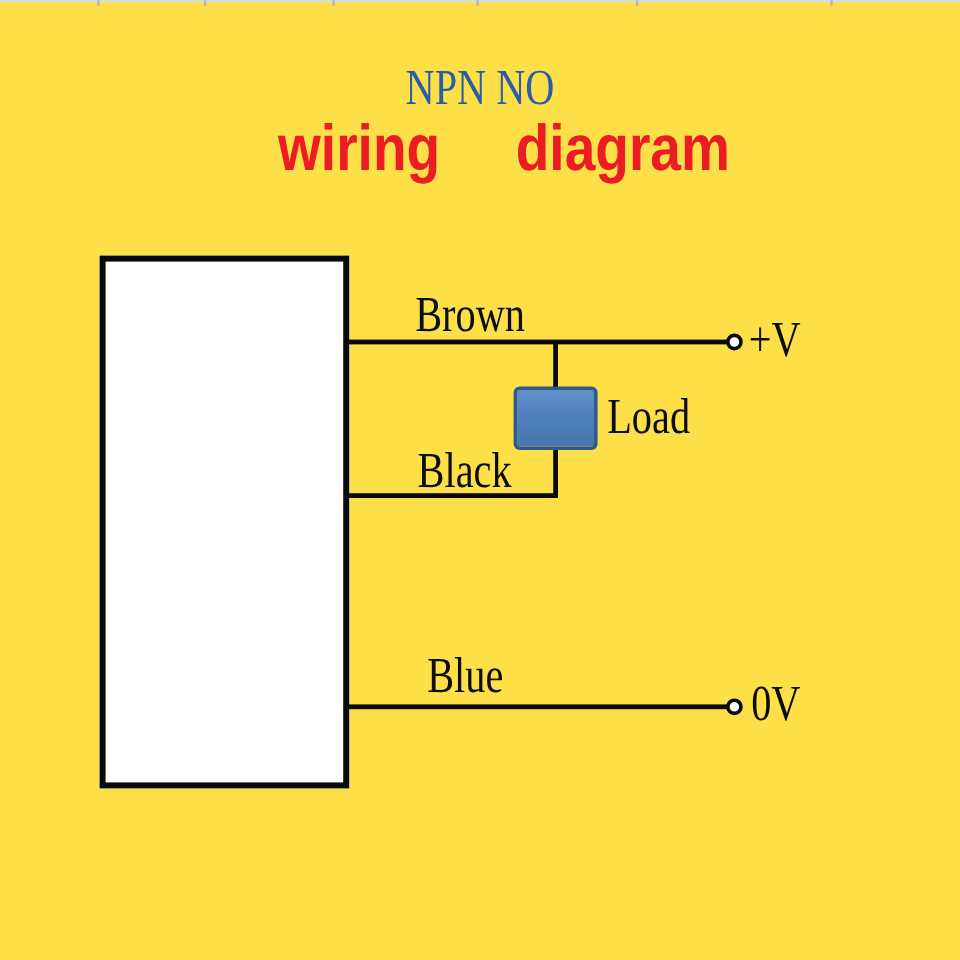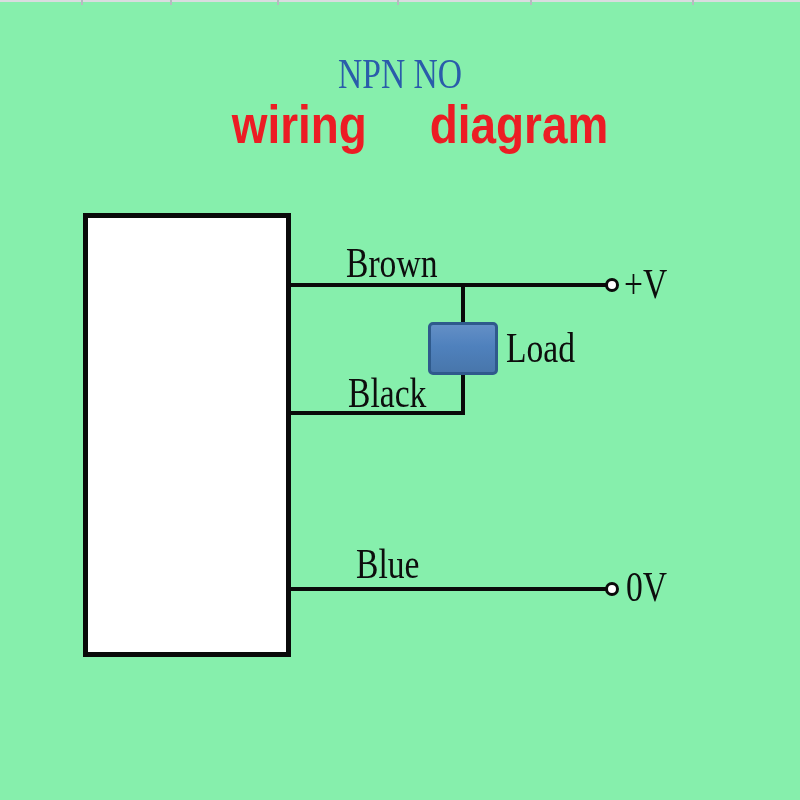--- a/index.html
+++ b/index.html
@@ -4,21 +4,21 @@
 <style>
   html, body {
     margin: 0;
     padding: 0;
     background: #ffffff;
   }
   .stage {
     position: relative;
     width: 800px;
     height: 800px;
-    background: #86efac;
+    background: #fde047;
     overflow: hidden;
     font-family: "Liberation Serif", "DejaVu Serif", serif;
   }
   
   .top-line {
     position: absolute;
     top: 0; left: 0;
     width: 800px; height: 2px;
     background: #d9dcdf;
   }

